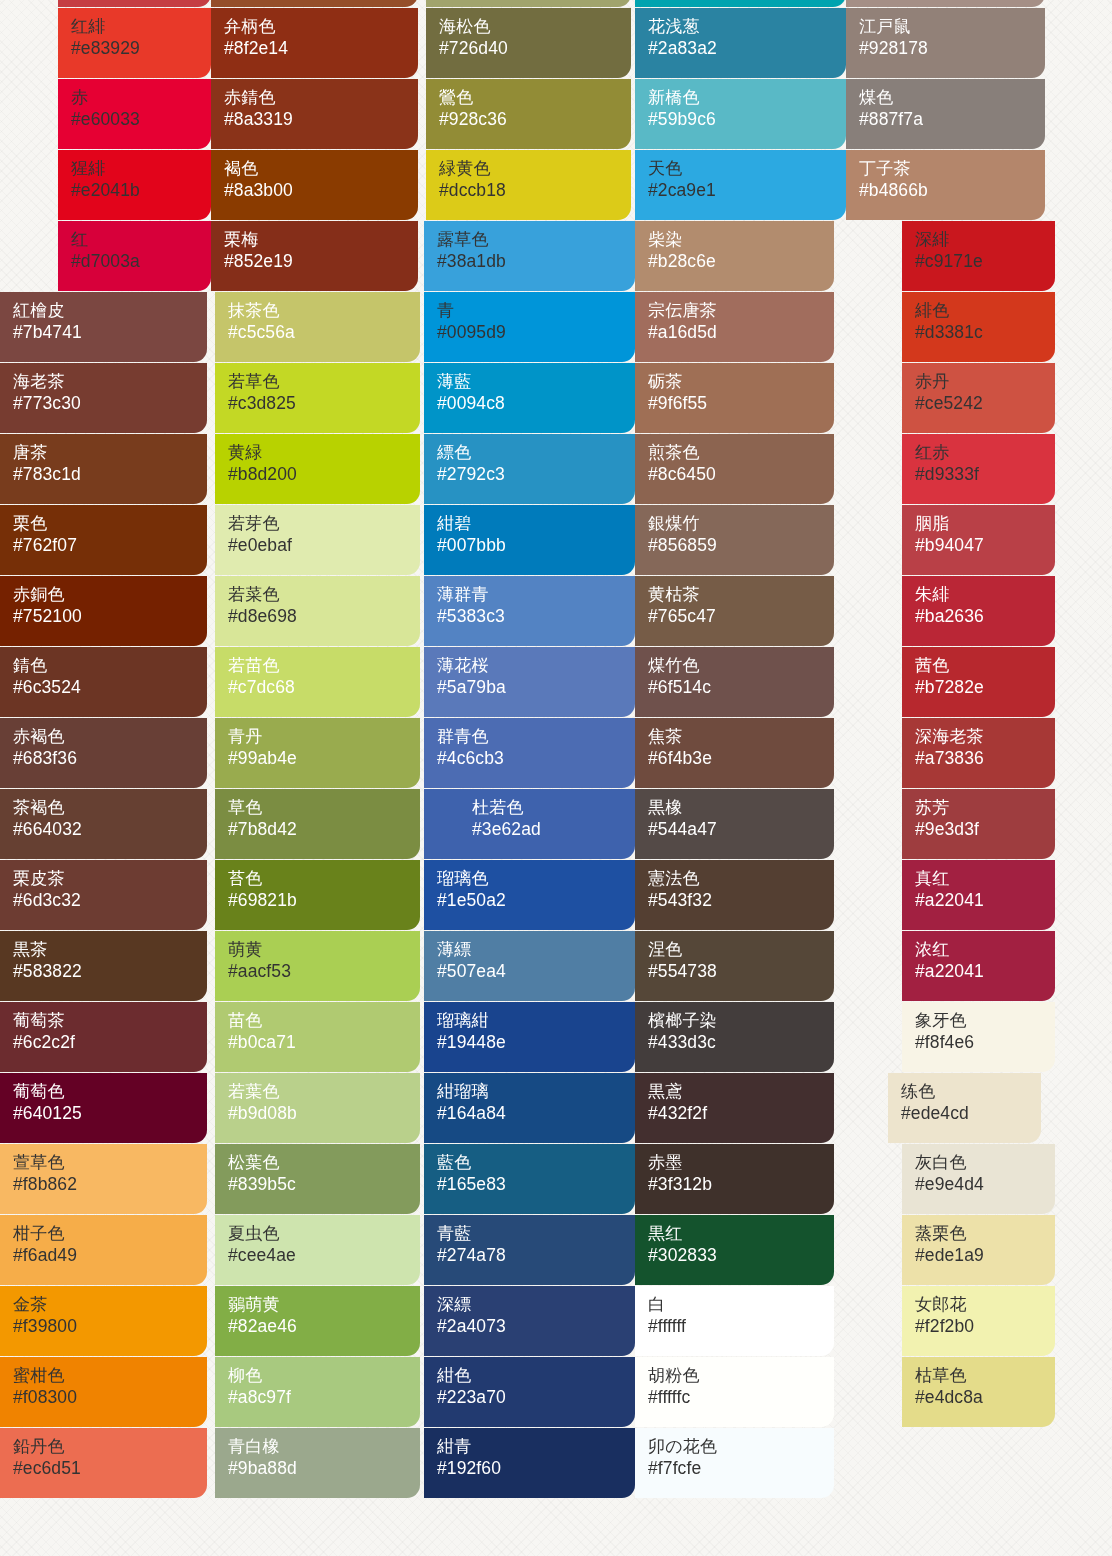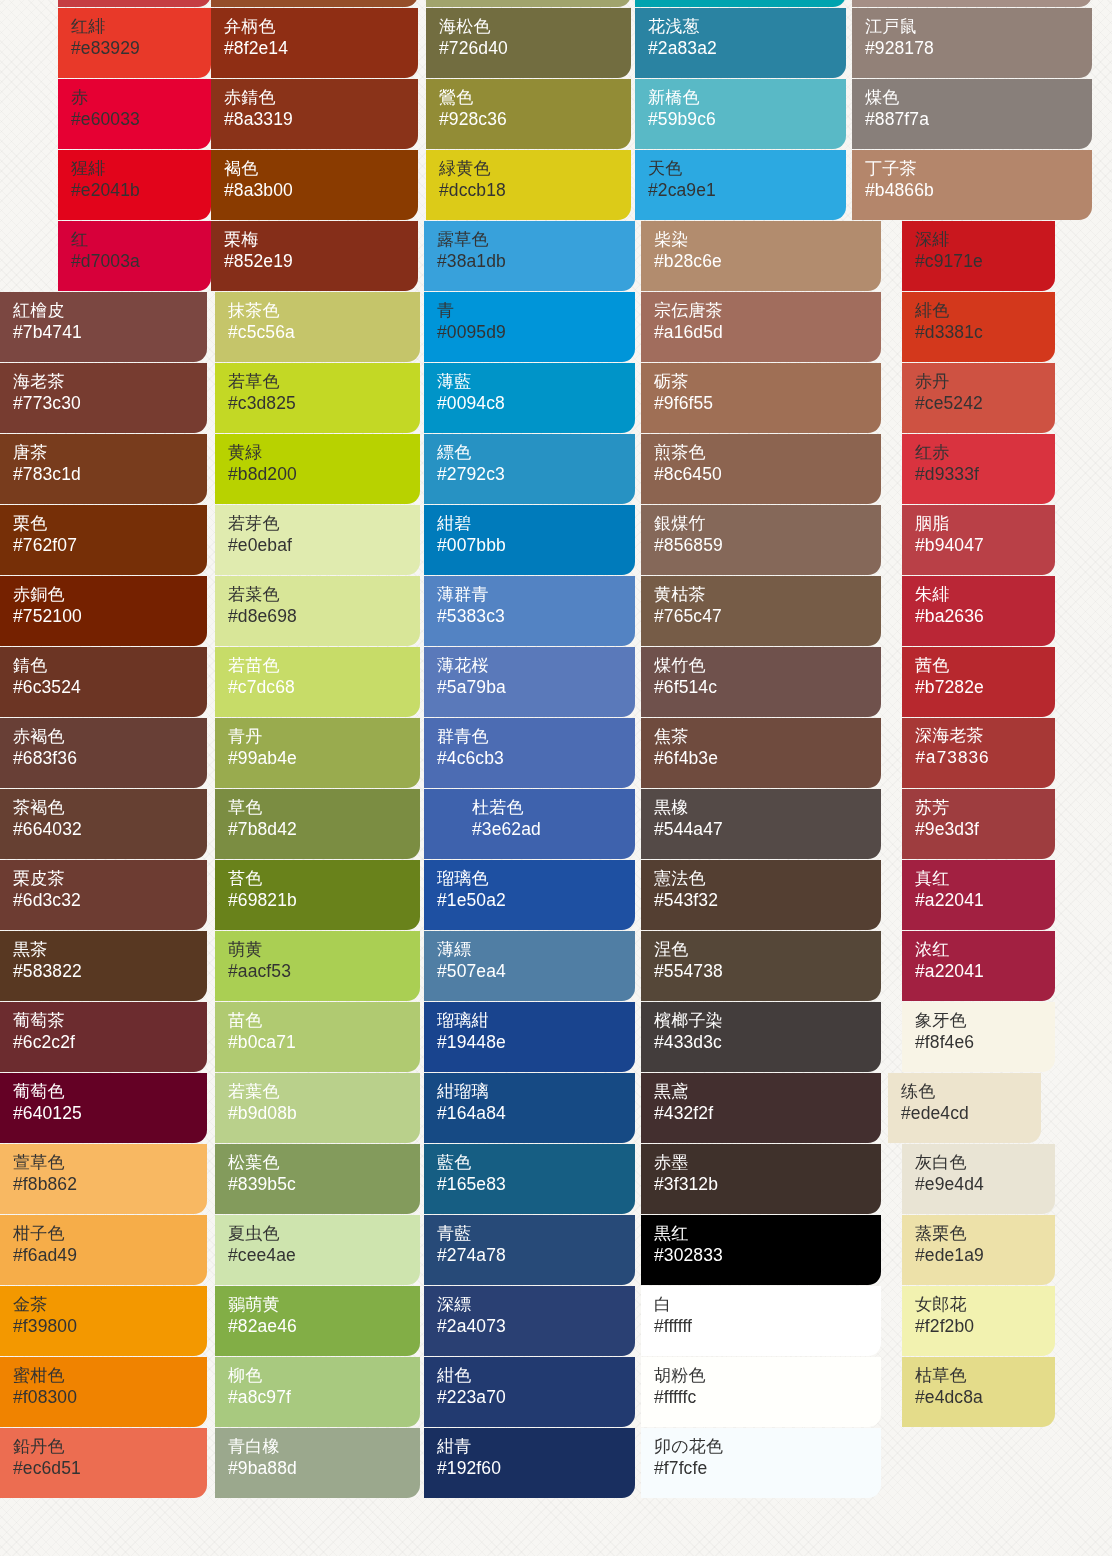--- a/index.html
+++ b/index.html
@@ -37,21 +37,21 @@
     padding: 9px 0 0 13px;
     border-bottom-right-radius: 13px;
     margin: 0 0 1.5px 0;
     overflow: hidden;
   }
   
   .col-0 { margin-left: 58px; width: 153px; }
   .col-1 { margin-left: 0px;  width: 207px; }
   .col-2 { margin-left: 4px;  width: 205px; }
   .col-3 { margin-left: 2px;  width: 211px; }
-  .col-4 { margin-left: 8px;  width: 240px; }
+  .col-4 { margin-left: 2px;  width: 199px; }
 
   .swatch .nm {
     display: block;
     font-size: 17px;
     line-height: 20px;
     letter-spacing: 0.2px;
     white-space: nowrap;
   }
   .swatch .hx {
     display: block;
@@ -281,21 +281,21 @@
       <span class="hx">#99ab4e</span>
     </div>
     <div class="swatch col-3 light-text" style="background-color: rgb(76, 108, 179);">
       <span class="nm">群青色</span>
       <span class="hx">#4c6cb3</span>
     </div>
     <div class="swatch col-4 light-text" style="background-color: rgb(111, 75, 62);">
       <span class="nm">焦茶</span>
       <span class="hx">#6f4b3e</span>
     </div>
-    <div class="swatch col-0 light-text" style="background-color: rgb(167, 56, 54); font-family: Liberation Mono, monospace;">
+    <div class="swatch col-0 light-text" style="background-color: rgb(167, 56, 54);">
       <span class="nm">深海老茶</span>
       <span class="hx">#a73836</span>
     </div>
     <div class="swatch col-1 light-text" style="background-color: rgb(102, 64, 50);">
       <span class="nm">茶褐色</span>
       <span class="hx">#664032</span>
     </div>
     <div class="swatch col-2 light-text" style="background-color: rgb(123, 141, 66);">
       <span class="nm">草色</span>
       <span class="hx">#7b8d42</span>
@@ -417,21 +417,21 @@
       <span class="hx">#f6ad49</span>
     </div>
     <div class="swatch col-2 dark-text" style="background-color: rgb(206, 228, 174);">
       <span class="nm">夏虫色</span>
       <span class="hx">#cee4ae</span>
     </div>
     <div class="swatch col-3 light-text" style="background-color: rgb(39, 74, 120);">
       <span class="nm">青藍</span>
       <span class="hx">#274a78</span>
     </div>
-    <div class="swatch col-4 light-text" style="background-color: #000000;">
+    <div class="swatch col-4 light-text" style="background-color: #14532d;">
       <span class="nm">黒红</span>
       <span class="hx">#302833</span>
     </div>
     <div class="swatch col-0 dark-text" style="background-color: rgb(237, 225, 169);">
       <span class="nm">蒸栗色</span>
       <span class="hx">#ede1a9</span>
     </div>
     <div class="swatch col-1 dark-text" style="background-color: rgb(243, 152, 0);">
       <span class="nm">金茶</span>
       <span class="hx">#f39800</span>

